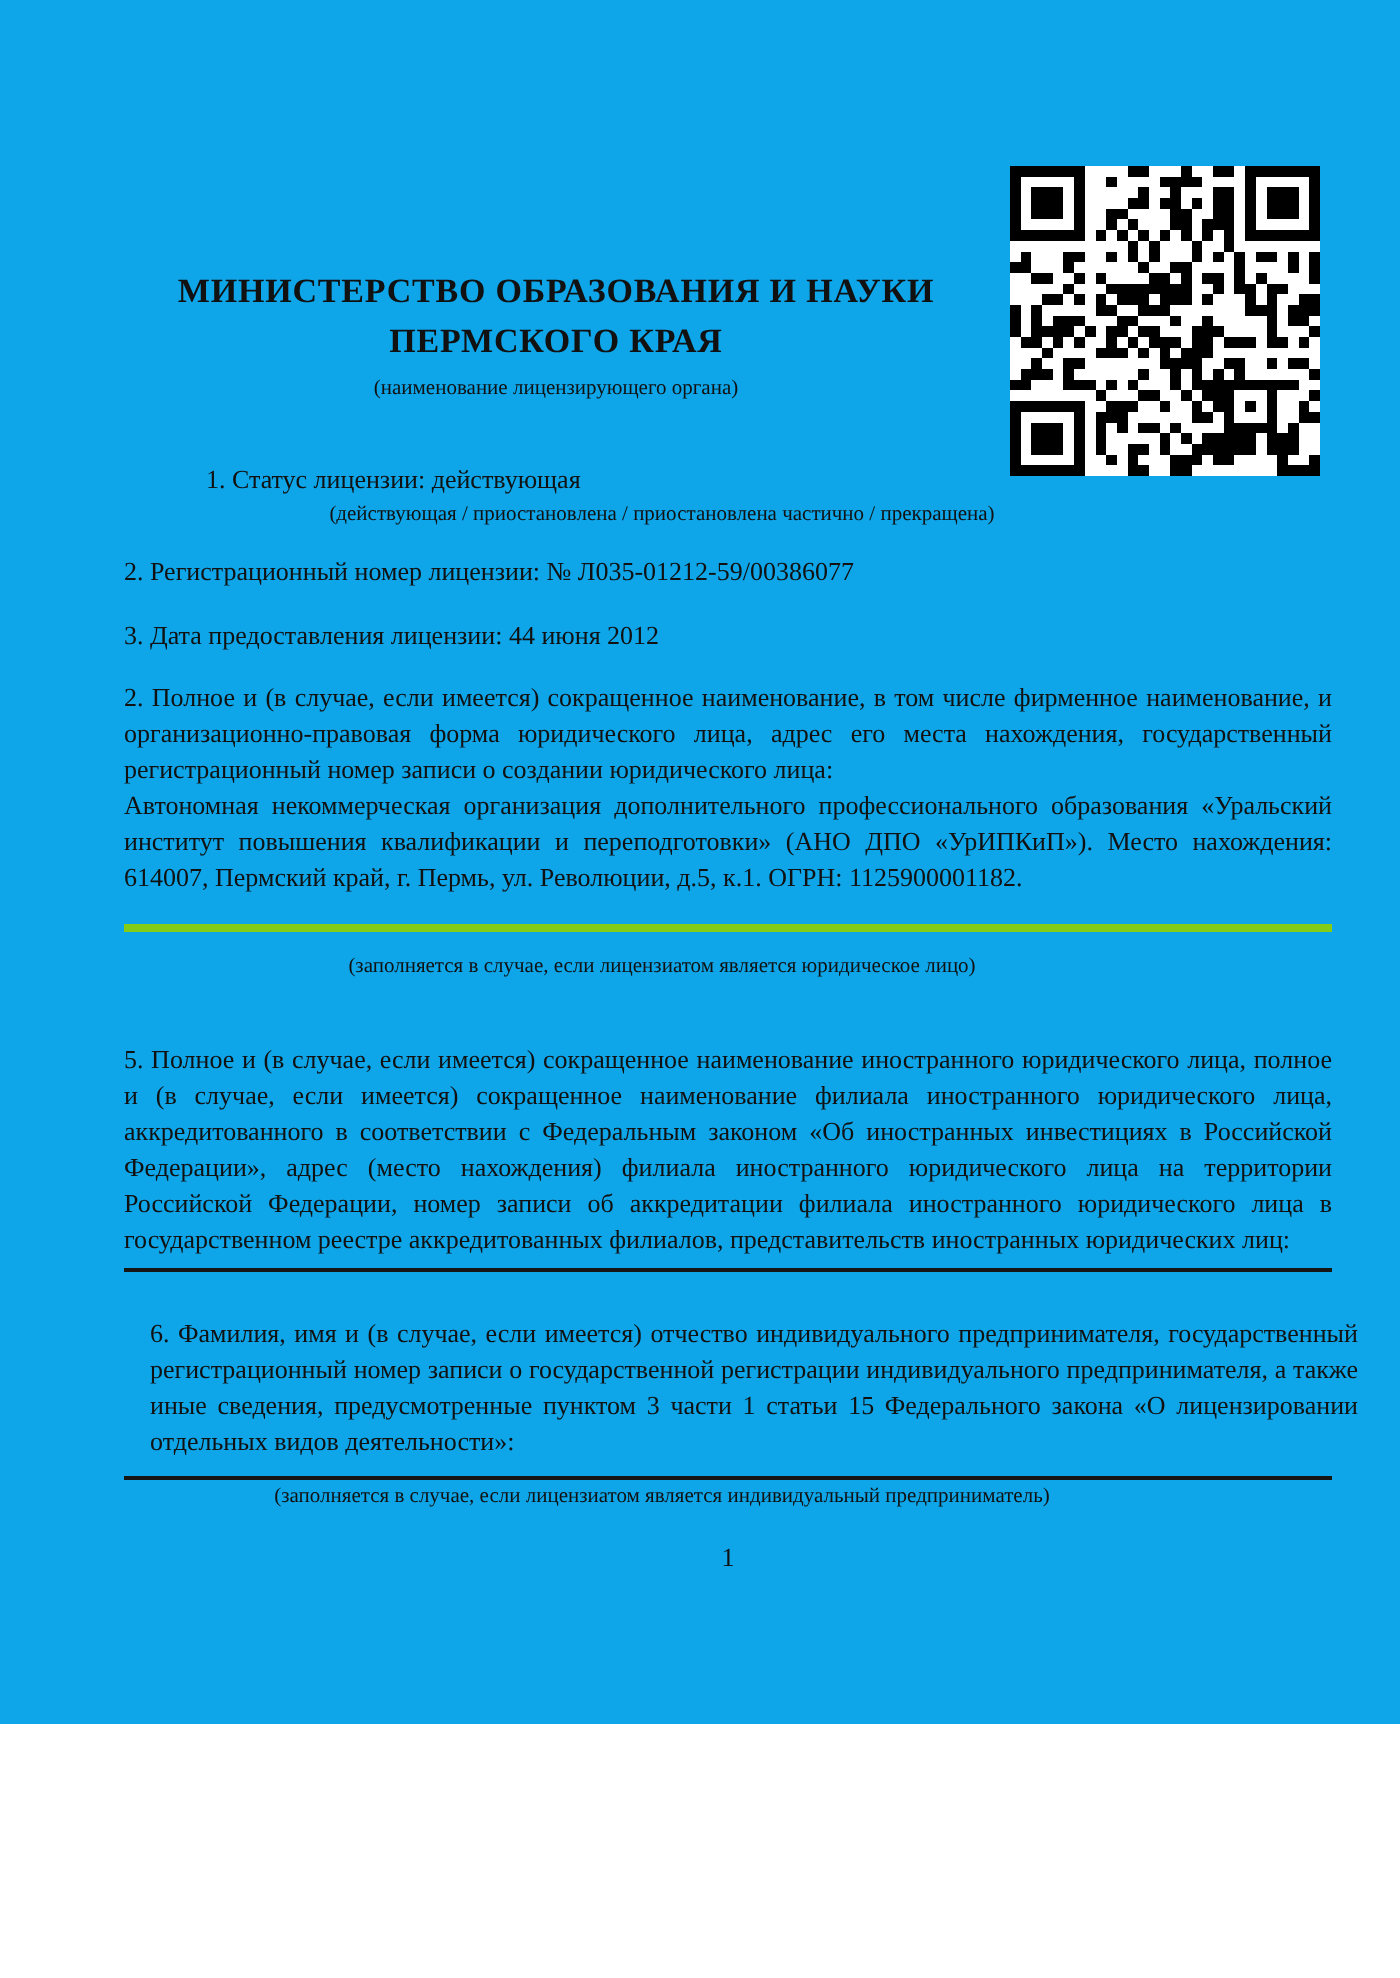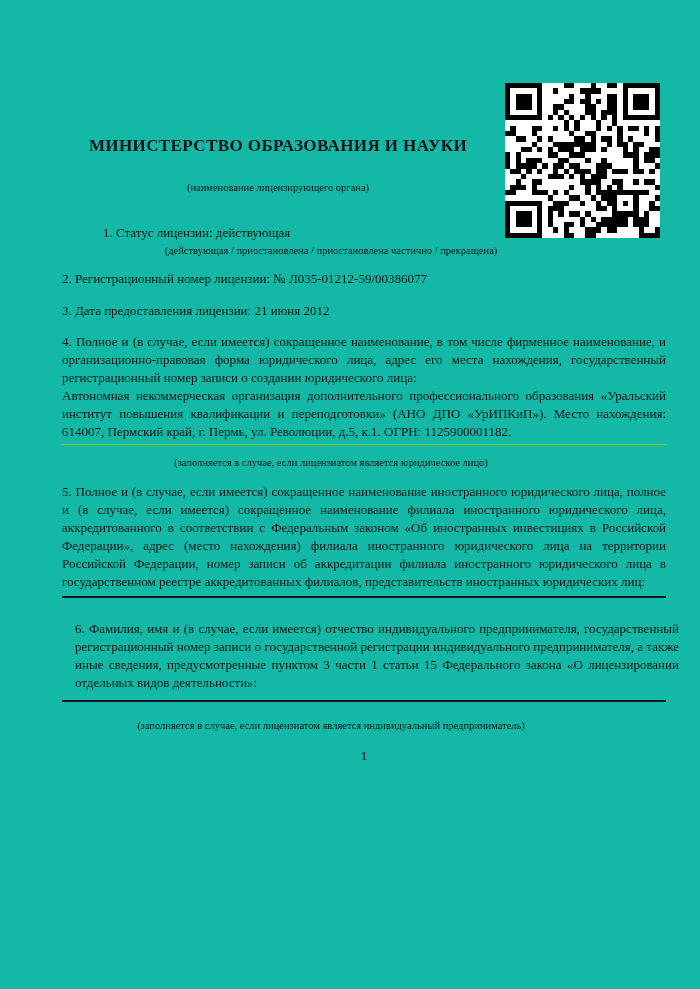--- a/index.html
+++ b/index.html
@@ -1,42 +1,42 @@
 <!DOCTYPE html>
 <html><head>
 <meta charset="utf-8">
 <style>
   html,body{margin:0;padding:0;background:#fff;}
   .page{
-    position:relative;width:700px;height:989px;background:#14b8a6;
+    position:relative;width:700px;height:862px;background:#0ea5e9;
     font-family:"Liberation Serif","DejaVu Serif",serif;color:#111;
     box-sizing:border-box;padding:0 34px 0 62px;overflow:hidden;
   }
   .header{margin-top:133px;width:432px;text-align:center;}
   .ministry{font-weight:bold;font-size:17px;line-height:25px;letter-spacing:.4px;}
-  .header-caption{font-size:10.5px;line-height:13px;margin-top:23px;}
+  .header-caption{font-size:10.5px;line-height:13px;margin-top:5px;}
   .qr{position:absolute;top:83px;left:505px;width:155px;height:155px;}
   .doc-title{margin-top:97px;width:604px;text-align:center;font-size:13px;line-height:18px;}
   .line{font-size:13px;line-height:18px;}
   .para{font-size:13px;line-height:18px;text-align:justify;width:604px;}
   .note{width:538px;text-align:center;font-size:10.5px;line-height:14px;}
   .rule{border-top:2px solid #161616;width:604px;height:0;}
   .item-status{margin-top:30px;margin-left:41px;}
   .note-status{margin-top:2px;}
   .item-regnum{margin-top:12px;}
   .item-date{margin-top:14px;}
   .item-legal{margin-top:13px;}
-  .legal-value{padding-bottom:3px;border-bottom:1px solid #84cc16;}
+  .legal-value{padding-bottom:14px;border-bottom:4px solid #84cc16;}
   .note-legal{margin-top:11px;}
-  .item-foreign{margin-top:13px;}
+  .item-foreign{margin-top:30px;}
   .rule-foreign{margin-top:5px;}
   .note-foreign{margin-top:1px;}
   .item-entrep{margin-top:22px;margin-left:13px;}
   .rule-entrep{margin-top:8px;}
-  .note-entrep{margin-top:17px;}
+  .note-entrep{margin-top:2px;}
   .item-tax{margin-top:22px;}
   .page-number{margin-top:14px;width:604px;text-align:center;font-size:13px;line-height:18px;}
 </style>
 </head>
 <body>
 
 <div class="page">
 
   <div class="qr">
     <svg id="qr-svg" viewBox="0 0 29 29" width="155" height="155" shape-rendering="crispEdges">
@@ -432,32 +432,33 @@
         <rect x="16" y="28" width="1" height="1" fill="#000000"></rect>
         <rect x="25" y="28" width="1" height="1" fill="#000000"></rect>
         <rect x="26" y="28" width="1" height="1" fill="#000000"></rect>
         <rect x="27" y="28" width="1" height="1" fill="#000000"></rect>
         <rect x="28" y="28" width="1" height="1" fill="#000000"></rect>
       </svg>
   </div>
 
   <div class="header">
     <div class="ministry">МИНИСТЕРСТВО ОБРАЗОВАНИЯ И НАУКИ</div>
+    <div class="ministry">ПЕРМСКОГО КРАЯ</div>
     <div class="header-caption">(наименование лицензирующего органа)</div>
   </div>
 
 
   <div class="line item-status">1. Статус лицензии: действующая</div>
   <div class="note note-status">(действующая / приостановлена / приостановлена частично / прекращена)</div>
 
   <div class="line item-regnum">2. Регистрационный номер лицензии: № Л035-01212-59/00386077</div>
 
-  <div class="line item-date">3. Дата предоставления лицензии: 21 июня 2012</div>
-
-  <div class="para item-legal">4. Полное и (в случае, если имеется) сокращенное наименование, в том числе фирменное наименование, и организационно-правовая форма юридического лица, адрес его места нахождения, государственный регистрационный номер записи о создании юридического лица:</div>
+  <div class="line item-date">3. Дата предоставления лицензии: 44 июня 2012</div>
+
+  <div class="para item-legal">2. Полное и (в случае, если имеется) сокращенное наименование, в том числе фирменное наименование, и организационно-правовая форма юридического лица, адрес его места нахождения, государственный регистрационный номер записи о создании юридического лица:</div>
   <div class="para legal-value">Автономная некоммерческая организация дополнительного профессионального образования «Уральский институт повышения квалификации и переподготовки» (АНО ДПО «УрИПКиП»). Место нахождения: 614007, Пермский край, г. Пермь, ул. Революции, д.5, к.1. ОГРН: 1125900001182.</div>
   <div class="note note-legal">(заполняется в случае, если лицензиатом является юридическое лицо)</div>
 
   <div class="para item-foreign">5. Полное и (в случае, если имеется) сокращенное наименование иностранного юридического лица, полное и (в случае, если имеется) сокращенное наименование филиала иностранного юридического лица, аккредитованного в соответствии с Федеральным законом «Об иностранных инвестициях в Российской Федерации», адрес (место нахождения) филиала иностранного юридического лица на территории Российской Федерации, номер записи об аккредитации филиала иностранного юридического лица в государственном реестре аккредитованных филиалов, представительств иностранных юридических лиц:</div>
   <div class="rule rule-foreign"></div>
 
   <div class="para item-entrep">6. Фамилия, имя и (в случае, если имеется) отчество индивидуального предпринимателя, государственный регистрационный номер записи о государственной регистрации индивидуального предпринимателя, а также иные сведения, предусмотренные пунктом 3 части 1 статьи 15 Федерального закона «О лицензировании отдельных видов деятельности»:</div>
   <div class="rule rule-entrep"></div>
   <div class="note note-entrep">(заполняется в случае, если лицензиатом является индивидуальный предприниматель)</div>
 

